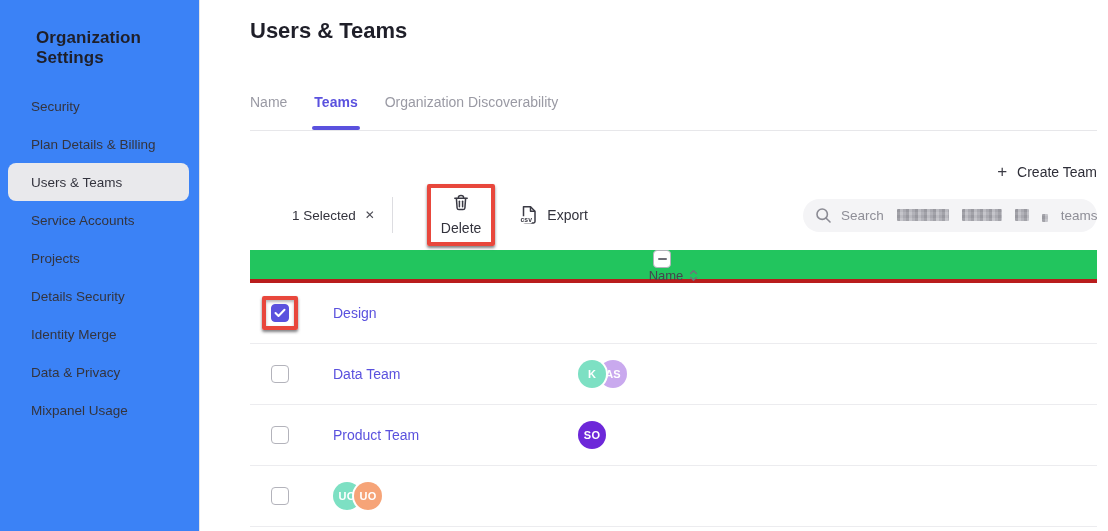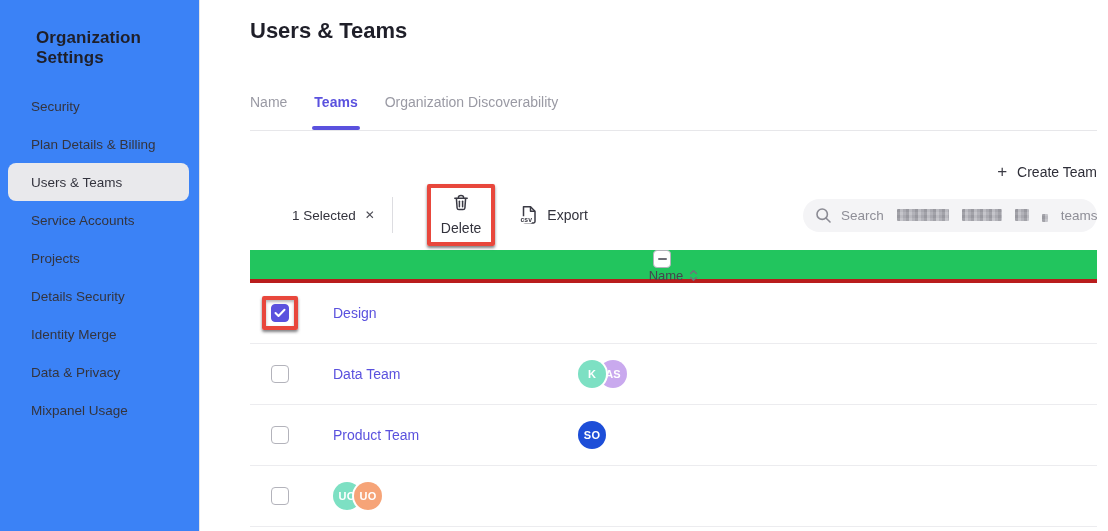--- a/index.html
+++ b/index.html
@@ -208,21 +208,21 @@
       </div>
 
       <div class="trow">
         <div class="cell-check">
           <span class="checkbox"></span>
         </div>
         <div class="cell-name">
           <span class="team-link">Product Team</span>
         </div>
         <div class="avatars">
-          <span class="avatar" style="background-color: #1d4ed8; text-align: right;">SO</span>
+          <span class="avatar" style="background-color: #6d28d9; text-align: right;">SO</span>
         </div>
       </div>
 
       <div class="trow">
         <div class="cell-check">
           <span class="checkbox"></span>
         </div>
         <div class="avatars">
           <span class="avatar" style="background-color: rgb(125, 224, 195);">UO</span>
           <span class="avatar front" style="background-color: rgb(246, 164, 120);">UO</span>

